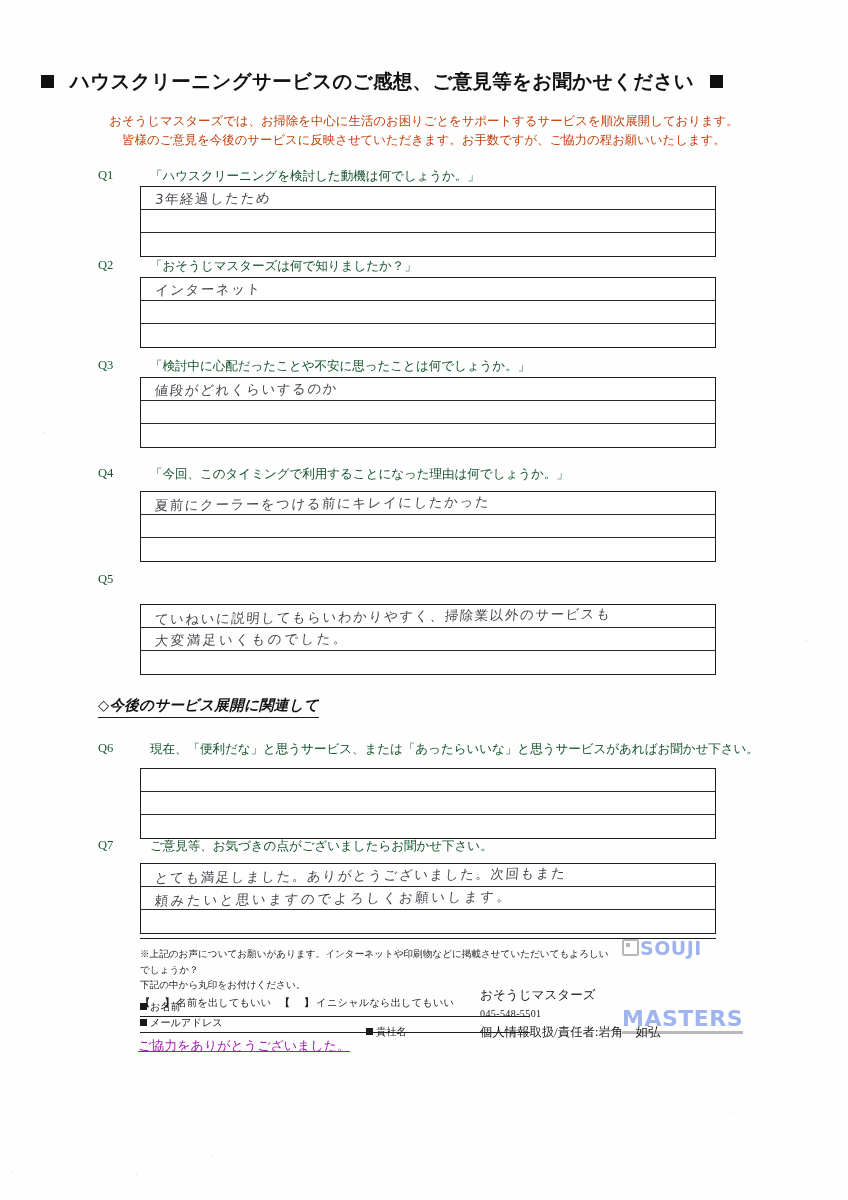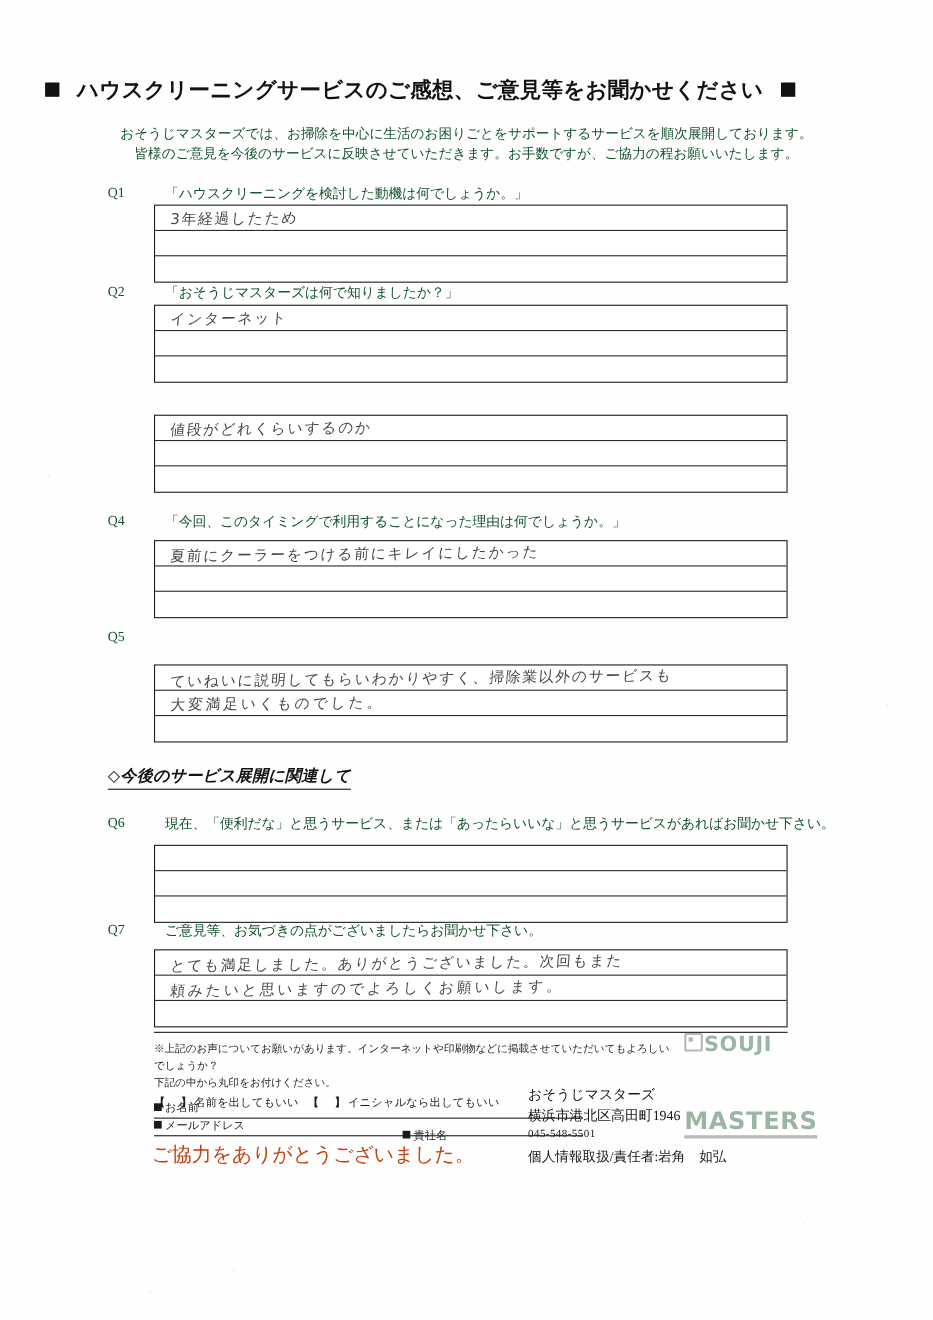--- a/index.html
+++ b/index.html
@@ -49,21 +49,21 @@
   }
 
   .intro {
     position: absolute;
     top: 112px;
     left: 0;
     width: 848px;
     text-align: center;
     font-size: 12.4px;
     line-height: 19px;
-    color: #14532d;
+    color: #c2410c;
   }
   .intro div { white-space: nowrap; }
 
   
   .q-block { position: absolute; left: 0; width: 848px; }
   .q-head {
     display: flex;
     align-items: flex-start;
     font-size: 12.6px;
     color: #14532d;
@@ -166,37 +166,38 @@
     position: absolute;
     left: 226px;
     top: 0;
     margin-top: 25px;
   }
 
   .thanks {
     position: absolute;
     left: 138px;
     top: 1037px;
-    font-size: 18px;
-    color: #c2410c;
+    font-size: 13px;
+    color: #a21caf;
+    text-decoration: underline;
   }
 
   
   .logo {
     position: absolute;
     left: 622px;
     top: 938px;
     width: 120px;
     text-align: left;
     opacity: 0.42;
   }
   .logo .l1, .logo .l2 {
     font-family: "DejaVu Sans", sans-serif;
     font-weight: bold;
-    color: #14532d;
+    color: #1d4ed8;
     letter-spacing: 0.5px;
     line-height: 1.05;
   }
   .logo .l1 { font-size: 19px; }
   .logo .l2 {
     font-size: 22px;
     border-bottom: 3px solid #5a5a5a;
     display: inline-block;
     padding-bottom: 1px;
     margin-top: 48px;
@@ -290,20 +291,26 @@
         <span class="hw">インターネット</span>
       </div>
     <div class="ans-line">
         <span class="hw"></span>
       </div>
     <div class="ans-line">
         <span class="hw"></span>
       </div>
   </div>
 
+  <div class="q-block" style="top:358px">
+    <div class="q-head">
+      <span class="q-num">Q3</span>
+      <span class="q-text">「検討中に心配だったことや不安に思ったことは何でしょうか。」</span>
+    </div>
+  </div>
   <div class="ans-box" style="top:377px">
     <div class="ans-line">
         <span class="hw">値段がどれくらいするのか</span>
       </div>
     <div class="ans-line">
         <span class="hw"></span>
       </div>
     <div class="ans-line">
         <span class="hw"></span>
       </div>
@@ -405,21 +412,20 @@
 
   <div class="thanks">ご協力をありがとうございました。</div>
 
   <div class="logo">
     <div class="l1"><span class="bullet"></span><span>SOUJI</span></div>
     <div><span class="l2">MASTERS</span></div>
   </div>
 
   <div class="addr">
     <div>おそうじマスターズ</div>
-    <div>横浜市港北区高田町1946</div>
     <div class="tel">045-548-5501</div>
     <div class="resp">個人情報取扱/責任者:岩角　如弘</div>
   </div>
 
   <div class="speck" style="left:136px; top:1174px;"></div>
   <div class="speck" style="left:212px; top:1155px;"></div>
   <div class="speck" style="left:730px; top:1112px;"></div>
   <div class="speck" style="left:12px; top:1172px;"></div>
   <div class="speck" style="left:44px; top:432px;"></div>
   <div class="speck" style="left:806px; top:640px;"></div>

